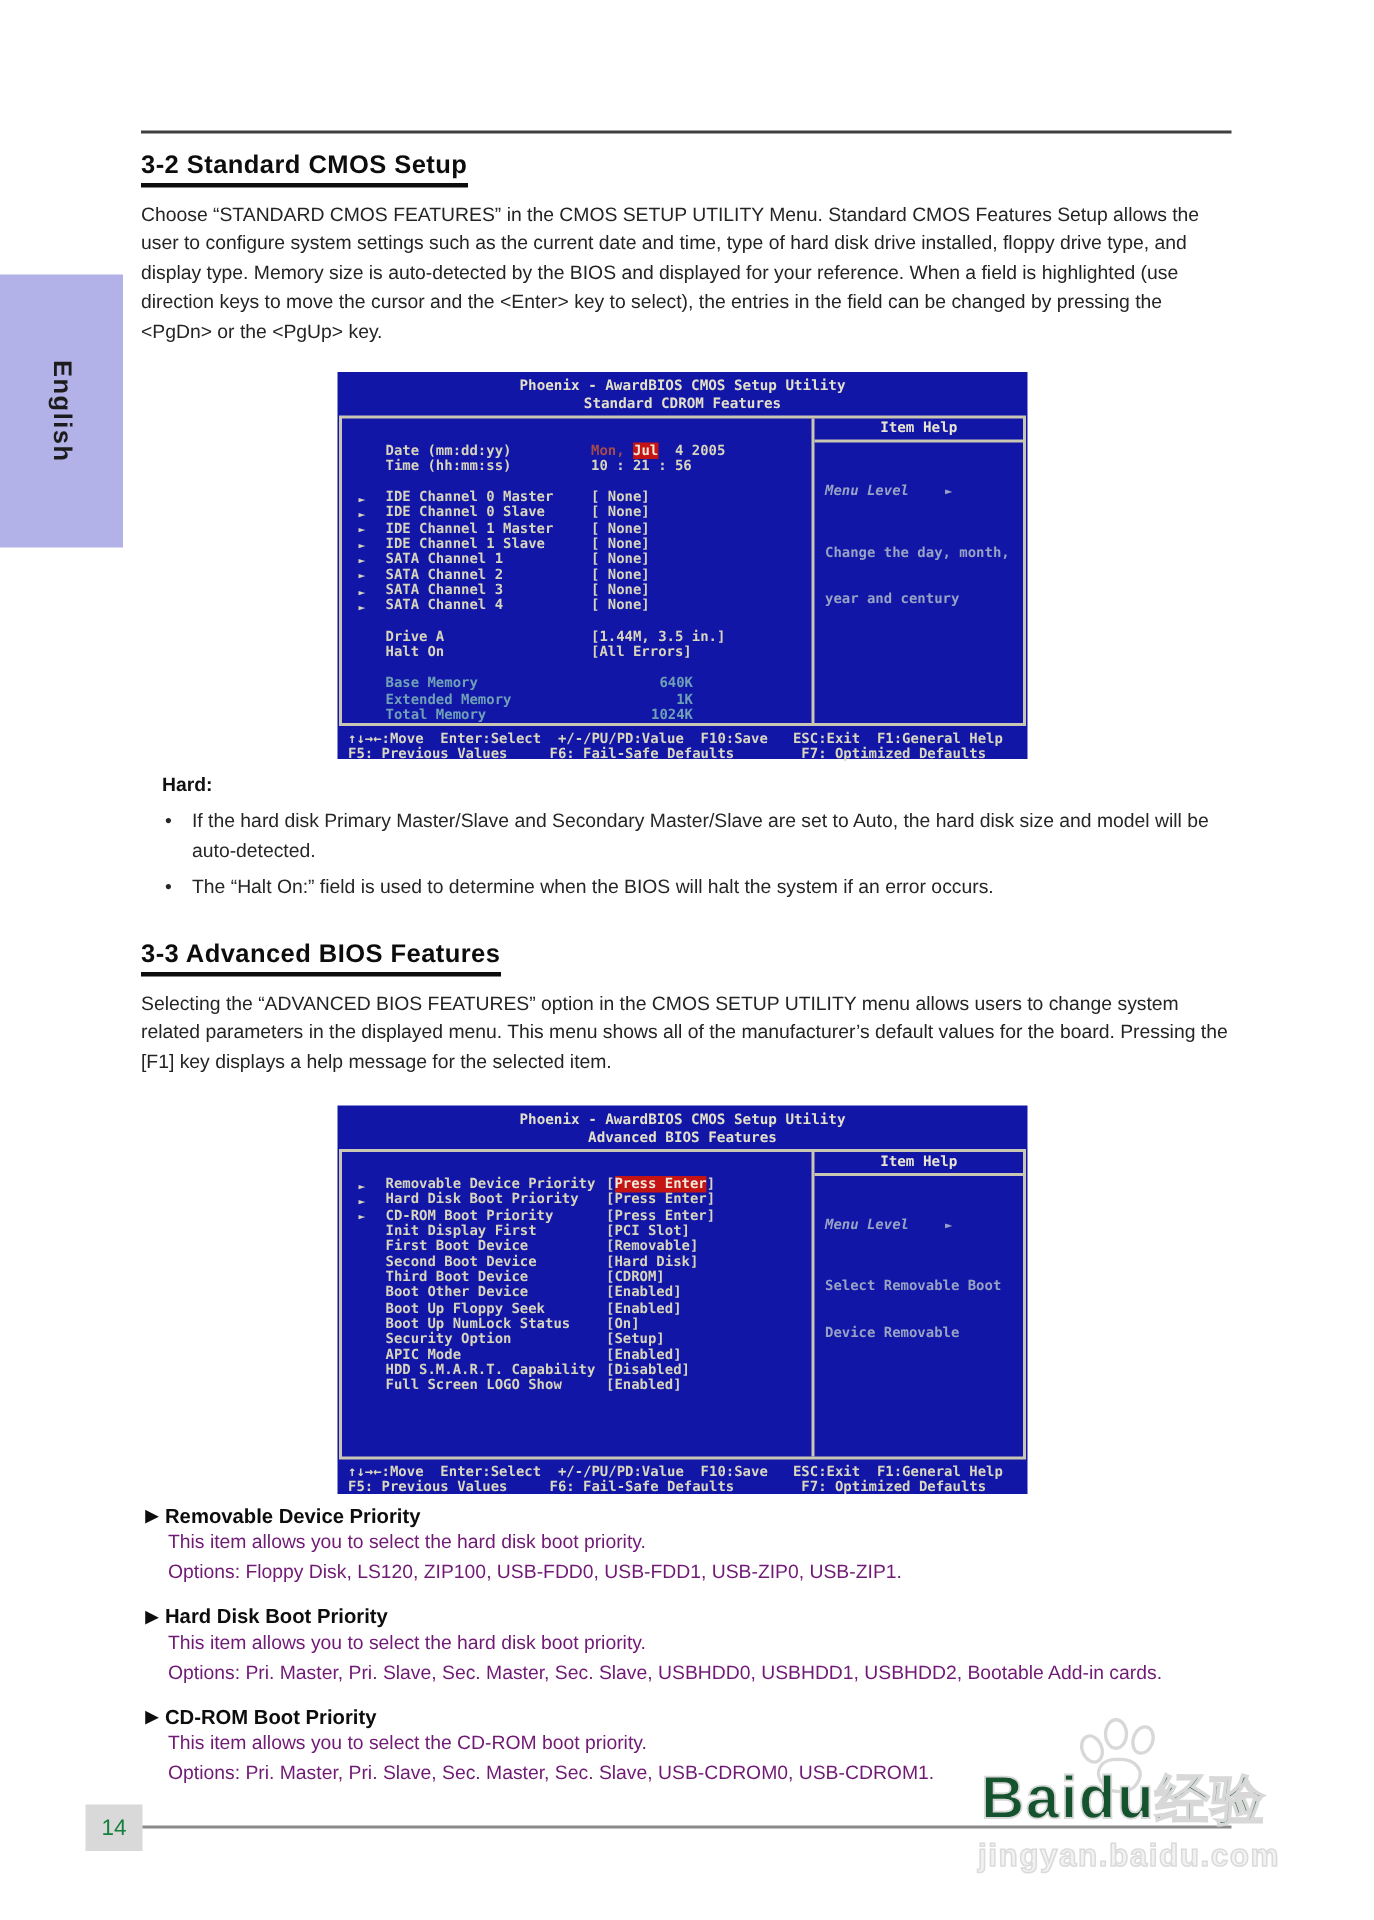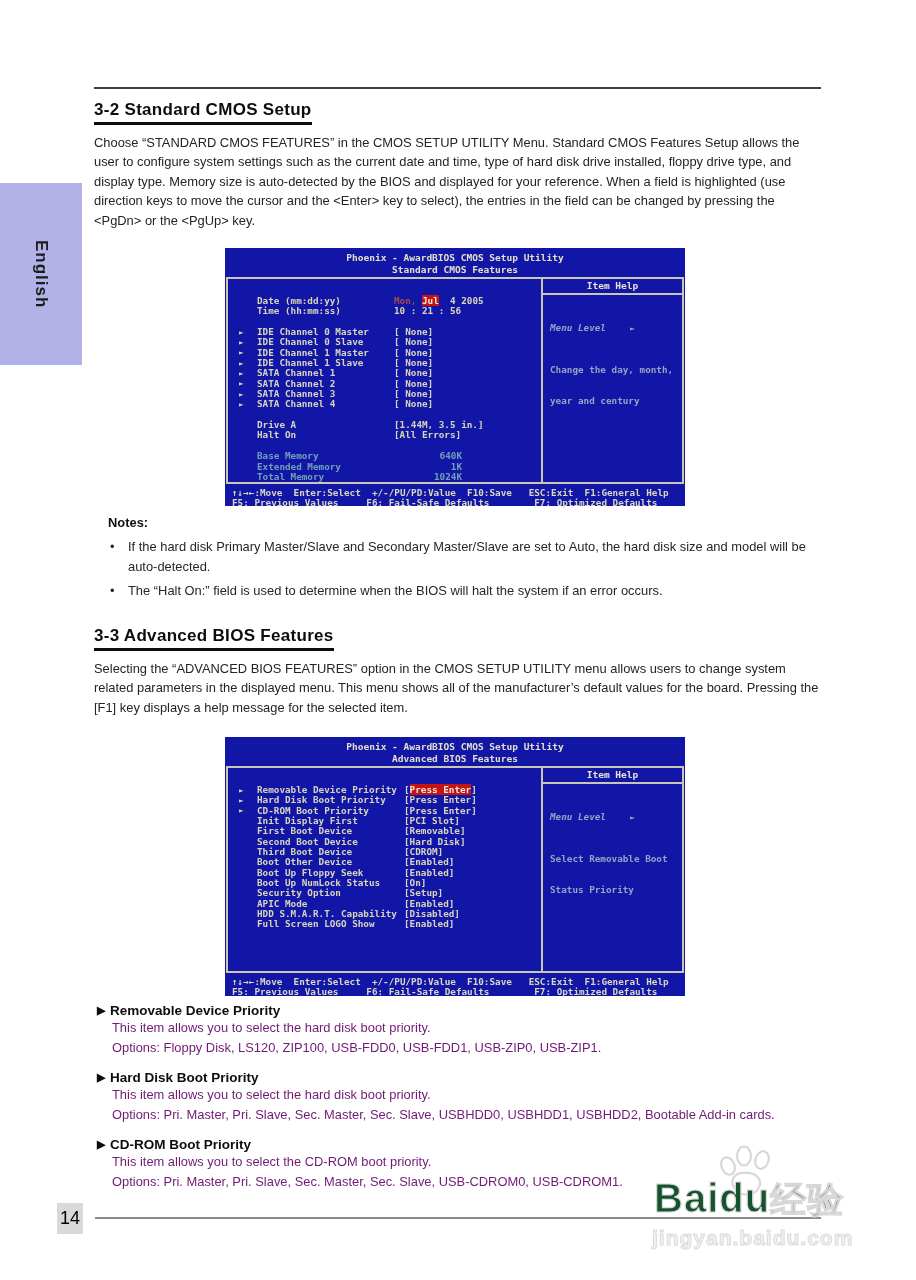--- a/index.html
+++ b/index.html
@@ -8,22 +8,22 @@
 
   
   .rule-top{position:absolute;left:94px;top:72px;width:727px;height:2px;background:#3f3f3f;}
   .rule-bottom{position:absolute;left:95px;top:1202px;width:726px;height:2px;background:#8a8a8a;}
   .section-title{position:absolute;font-size:17px;font-weight:bold;letter-spacing:.3px;color:#0d0d0d;
         border-bottom:3px solid #0d0d0d;padding-bottom:2px;white-space:nowrap;}
   .para{position:absolute;width:730px;font-size:12.9px;line-height:19.4px;color:#242424;}
   .english-tab{position:absolute;left:0;top:168px;width:82px;height:182px;background:#b2b2e8;
         display:flex;align-items:center;justify-content:center;}
   .english-tab span{writing-mode:vertical-rl;font-size:17px;font-weight:bold;color:#1c1c1c;letter-spacing:1px;}
-  .pagenum{position:absolute;left:57px;top:1188px;width:26px;height:31px;background:#d9d9d9;
-        display:flex;align-items:center;justify-content:center;font-size:18px;color:#000000;}
+  .pagenum{position:absolute;left:57px;top:1188px;width:38px;height:31px;background:#d9d9d9;
+        display:flex;align-items:center;justify-content:center;font-size:15px;color:#15803d;}
 
   
   .notes{position:absolute;left:108px;top:498px;width:716px;font-size:12.9px;line-height:20px;}
   .notes .ntitle{font-weight:bold;color:#111;}
   .note{position:relative;padding-left:20px;margin-top:4px;}
   .note .bullet{position:absolute;left:2px;top:0;}
 
   
   .subs{position:absolute;left:97px;top:988px;width:745px;}
   .sub{margin-bottom:13px;}
@@ -73,21 +73,21 @@
 
   <div class="para" style="left:94px;top:118px;">Choose “STANDARD CMOS FEATURES” in the CMOS SETUP UTILITY Menu. Standard CMOS Features Setup allows the user  to configure system settings such as the current date and time, type of hard disk drive installed, floppy drive type, and display type. Memory size is auto-detected by the BIOS and displayed for your reference. When a field is highlighted (use direction keys to move the cursor and the &lt;Enter&gt; key to select), the entries in the field can be changed by pressing the &lt;PgDn&gt; or the &lt;PgUp&gt; key.</div>
 
   <div class="english-tab">
     <span>English</span>
   </div>
 
   <div class="bios" style="left:225px;top:233px;height:258px;">
     <div class="titles">
       <div>Phoenix - AwardBIOS CMOS Setup Utility</div>
-      <div>Standard CMOS Features</div>
+      <div>Standard CDROM Features</div>
     </div>
     <div class="frame" style="height:203px;">
       <div class="main">
           <div class="row">Date (mm:dd:yy)<span class="val"><span class="dday">Mon,</span> <span class="hl">Jul</span>  4 2005</span></div>
           <div class="row">Time (hh:mm:ss)<span class="val">10 : 21 : 56</span></div>
           <div class="row"></div>
           <div class="row"><span class="arw">►</span>IDE Channel 0 Master<span class="val">[ None]</span></div>
           <div class="row"><span class="arw">►</span>IDE Channel 0 Slave<span class="val">[ None]</span></div>
           <div class="row"><span class="arw">►</span>IDE Channel 1 Master<span class="val">[ None]</span></div>
           <div class="row"><span class="arw">►</span>IDE Channel 1 Slave<span class="val">[ None]</span></div>
@@ -110,21 +110,21 @@
           <div>Change the day, month,</div>
           <div>year and century</div>
         </div>
       </div>
     </div>
     <div class="bfoot" style="top:240px;">↑↓→←:Move  Enter:Select  +/-/PU/PD:Value  F10:Save   ESC:Exit  F1:General Help</div>
     <div class="bfoot" style="top:250px;">F5: Previous Values     F6: Fail-Safe Defaults        F7: Optimized Defaults</div>
   </div>
 
   <div class="notes">
-    <div class="ntitle">Notes:</div>
+    <div class="ntitle">Hard:</div>
     <div class="note">
       <span class="bullet">•</span>
       <span>If the hard disk Primary Master/Slave and Secondary Master/Slave are set to Auto, the hard disk size and model will be auto-detected.</span>
     </div>
     <div class="note">
       <span class="bullet">•</span>
       <span>The “Halt On:” field is used to determine when the BIOS will halt the system if an error occurs.</span>
     </div>
   </div>
 
@@ -152,21 +152,21 @@
           <div class="row">Security Option<span class="val v2">[Setup]</span></div>
           <div class="row">APIC Mode<span class="val v2">[Enabled]</span></div>
           <div class="row">HDD S.M.A.R.T. Capability<span class="val v2">[Disabled]</span></div>
           <div class="row">Full Screen LOGO Show<span class="val v2">[Enabled]</span></div>
         </div>
       <div class="helpp">
         <div class="hdr">Item Help</div>
         <div class="hbody">
           <div class="mlvl"><span>Menu Level</span><span class="mla">►</span></div>
           <div>Select Removable Boot</div>
-          <div>Status Priority</div>
+          <div>Device Removable</div>
         </div>
       </div>
     </div>
     <div class="bfoot" style="top:240px;">↑↓→←:Move  Enter:Select  +/-/PU/PD:Value  F10:Save   ESC:Exit  F1:General Help</div>
     <div class="bfoot" style="top:250px;">F5: Previous Values     F6: Fail-Safe Defaults        F7: Optimized Defaults</div>
   </div>
 
   <div class="subs">
       <div class="sub">
      <div class="stitle">

